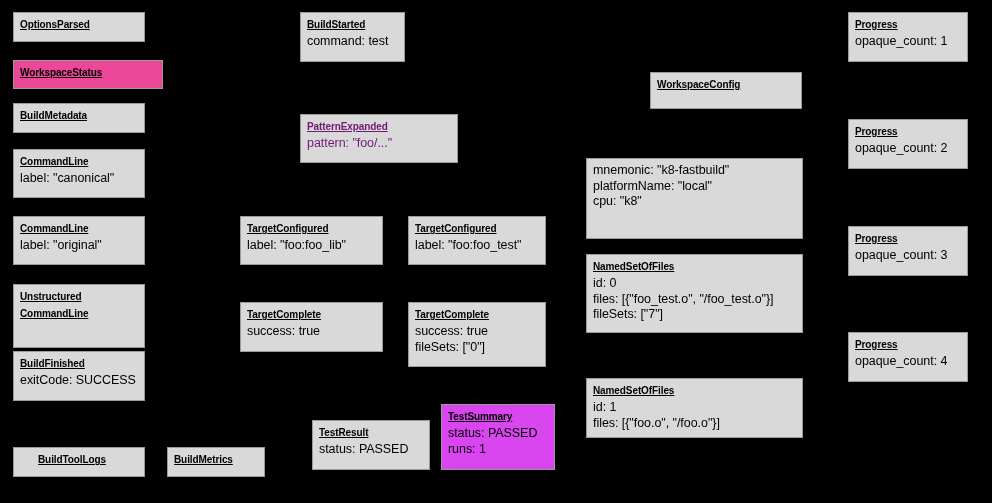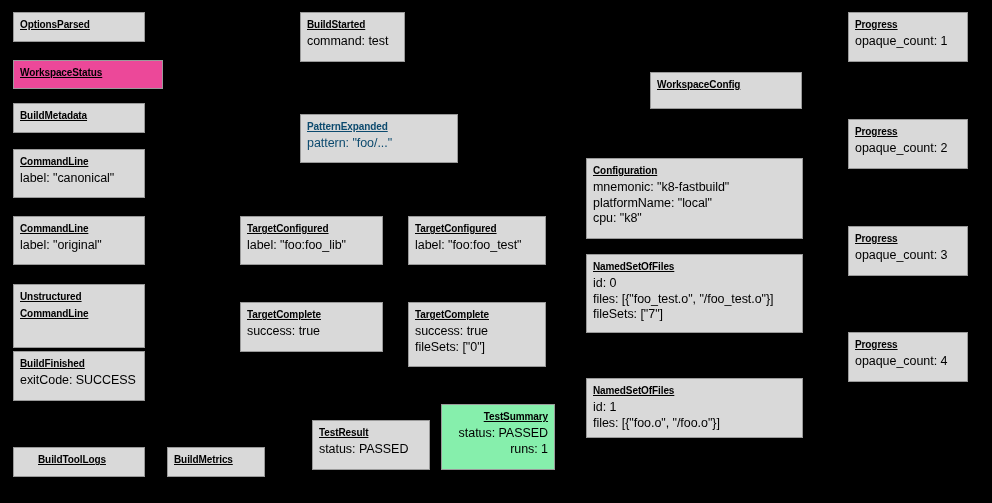--- a/index.html
+++ b/index.html
@@ -77,21 +77,21 @@
     <div class="node" style="left: 13px; top: 447px; width: 132px; height: 30px; background: rgb(217, 217, 217); border-color: rgb(154, 154, 154); color: rgb(0, 0, 0); padding-left: 24px;">
       <div class="node-title">BuildToolLogs</div>
     </div>
     <div class="node" style="left: 167px; top: 447px; width: 98px; height: 30px; background: rgb(217, 217, 217); border-color: rgb(154, 154, 154); color: rgb(0, 0, 0);">
       <div class="node-title">BuildMetrics</div>
     </div>
     <div class="node" style="left: 300px; top: 12px; width: 105px; height: 50px; background: rgb(217, 217, 217); border-color: rgb(154, 154, 154); color: rgb(0, 0, 0);">
       <div class="node-title">BuildStarted</div>
       <div class="node-fields">command: test</div>
     </div>
-    <div class="node" style="left: 300px; top: 114px; width: 158px; height: 49px; background: rgb(217, 217, 217); border-color: rgb(154, 154, 154); color: #0c4a6e;">
+    <div class="node" style="left: 300px; top: 114px; width: 158px; height: 49px; background: rgb(217, 217, 217); border-color: rgb(154, 154, 154); color: #701a75;">
       <div class="node-title">PatternExpanded</div>
       <div class="node-fields">pattern: "foo/..."</div>
     </div>
     <div class="node" style="left: 240px; top: 216px; width: 143px; height: 49px; background: rgb(217, 217, 217); border-color: rgb(154, 154, 154); color: rgb(0, 0, 0);">
       <div class="node-title">TargetConfigured</div>
       <div class="node-fields">label: "foo:foo_lib"</div>
     </div>
     <div class="node" style="left: 408px; top: 216px; width: 138px; height: 49px; background: rgb(217, 217, 217); border-color: rgb(154, 154, 154); color: rgb(0, 0, 0);">
       <div class="node-title">TargetConfigured</div>
       <div class="node-fields">label: "foo:foo_test"</div>
@@ -102,30 +102,29 @@
     </div>
     <div class="node" style="left: 408px; top: 302px; width: 138px; height: 65px; background: rgb(217, 217, 217); border-color: rgb(154, 154, 154); color: rgb(0, 0, 0);">
       <div class="node-title">TargetComplete</div>
       <div class="node-fields">success: true
 fileSets: ["0"]</div>
     </div>
     <div class="node" style="left: 312px; top: 420px; width: 118px; height: 50px; background: rgb(217, 217, 217); border-color: rgb(154, 154, 154); color: rgb(0, 0, 0);">
       <div class="node-title">TestResult</div>
       <div class="node-fields">status: PASSED</div>
     </div>
-    <div class="node" style="left: 441px; top: 404px; width: 114px; height: 66px; background: #86efac; border-color: rgb(154, 154, 154); color: rgb(0, 0, 0); text-align: right;">
+    <div class="node" style="left: 441px; top: 404px; width: 114px; height: 66px; background: #d946ef; border-color: rgb(154, 154, 154); color: rgb(0, 0, 0);">
       <div class="node-title">TestSummary</div>
       <div class="node-fields">status: PASSED
 runs: 1</div>
     </div>
     <div class="node" style="left: 650px; top: 72px; width: 152px; height: 37px; background: rgb(217, 217, 217); border-color: rgb(154, 154, 154); color: rgb(0, 0, 0);">
       <div class="node-title">WorkspaceConfig</div>
     </div>
     <div class="node" style="left: 586px; top: 158px; width: 217px; height: 81px; background: rgb(217, 217, 217); border-color: rgb(154, 154, 154); color: rgb(0, 0, 0);">
-      <div class="node-title">Configuration</div>
       <div class="node-fields">mnemonic: "k8-fastbuild"
 platformName: "local"
 cpu: "k8"</div>
     </div>
     <div class="node" style="left: 586px; top: 254px; width: 217px; height: 79px; background: rgb(217, 217, 217); border-color: rgb(154, 154, 154); color: rgb(0, 0, 0);">
       <div class="node-title">NamedSetOfFiles</div>
       <div class="node-fields">id: 0
 files: [{"foo_test.o", "/foo_test.o"}]
 fileSets: ["7"]</div>
     </div>

